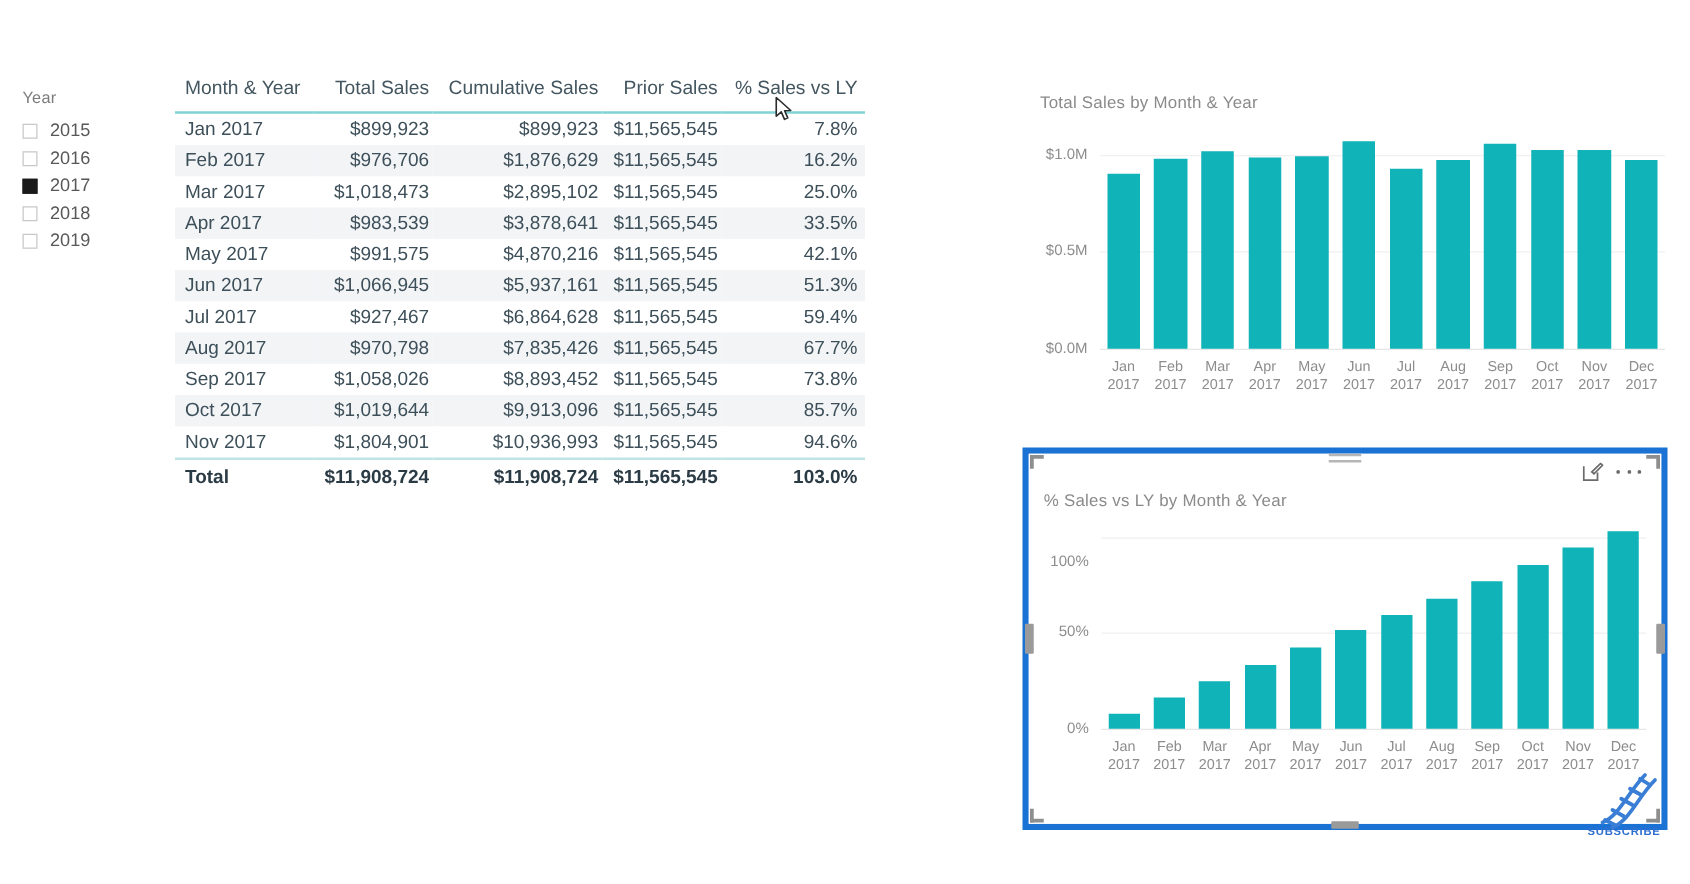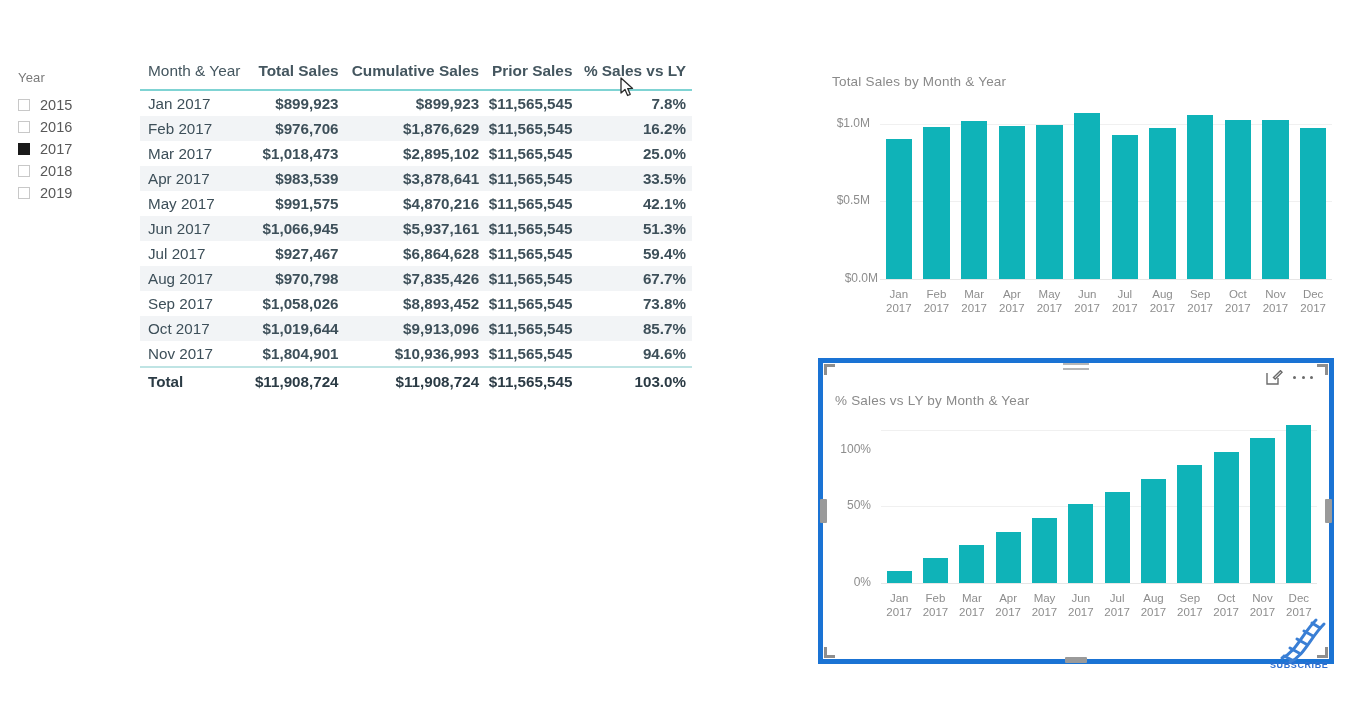--- a/index.html
+++ b/index.html
@@ -73,21 +73,21 @@
     color: #44565f;
     font-size: 15.4px;
     padding: 0 0 9px 0;
     vertical-align: bottom;
   }
   table.pbitable thead tr {
     border-bottom: 2px solid #7fd3d3;
     margin-left: 42px;
   }
   table.pbitable th.c-month, table.pbitable td.c-month { text-align: left; padding-left: 8px; }
-  table.pbitable th.num, table.pbitable td.num { text-align: right; font-weight: bold; }
+  table.pbitable th.num, table.pbitable td.num { text-align: right; }
   table.pbitable th.c-total { padding-right: 3px; }
   table.pbitable th.c-cum   { padding-right: 3px; }
   table.pbitable th.c-prior { padding-right: 3px; }
   table.pbitable th.c-pct   { padding-right: 6px; }
   table.pbitable td.c-total { padding-right: 3px; }
   table.pbitable td.c-cum   { padding-right: 3px; }
   table.pbitable td.c-prior { padding-right: 3px; }
   table.pbitable td.c-pct   { padding-right: 6px; }
 
   table.pbitable tbody td {
@@ -402,21 +402,21 @@
             <td class="num c-pct">103.0%</td>
           </tr>
         </tbody>
     </table>
   </div>
 
   <div id="chart-top">
     <div class="visual-title">Total Sales by Month &amp; Year</div>
     <div class="chart-area" id="plot-top" style="left:12px; top:46px; width:500px; height:215px;">
         <div class="baseline" style="left: 48px; top: 171px; width: 452px;"></div>
-        <div class="axis-label" style="left: 8px; width: 38px; top: 163px;">$0.0M</div>
+        <div class="axis-label" style="left: 0px; width: 38px; top: 163px;">$0.0M</div>
         <div class="gridline" style="left: 48px; top: 93.2727px; width: 452px;"></div>
         <div class="axis-label" style="left: 0px; width: 38px; top: 85.2727px;">$0.5M</div>
         <div class="gridline" style="left: 48px; top: 15.5455px; width: 452px;"></div>
         <div class="axis-label" style="left: 0px; width: 38px; top: 7.54545px;">$1.0M</div>
         <div class="bar" style="background: rgb(15, 179, 184); left: 53.65px; top: 31.1029px; height: 139.897px; width: 26.3667px;"></div>
         <div class="xtick" style="left: 48px; width: 37.6667px; top: 179px;">
           <div>Jan</div>
           <div>2017</div>
         </div>
         <div class="bar" style="background: rgb(15, 179, 184); left: 91.3167px; top: 19.1666px; height: 151.833px; width: 26.3667px;"></div>

